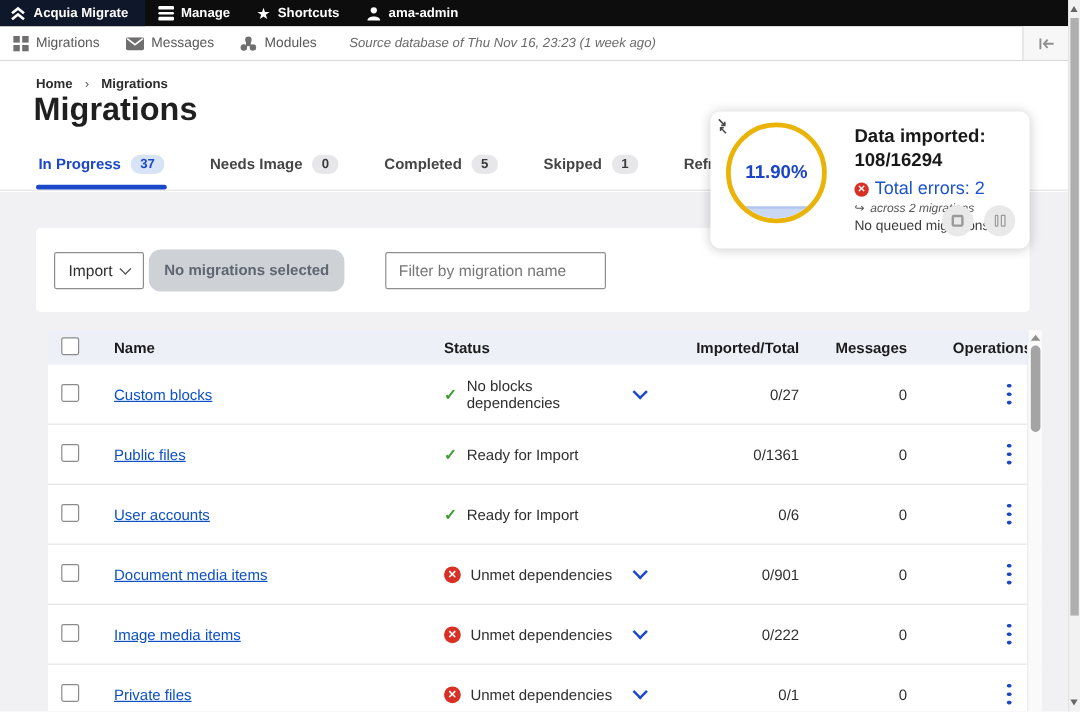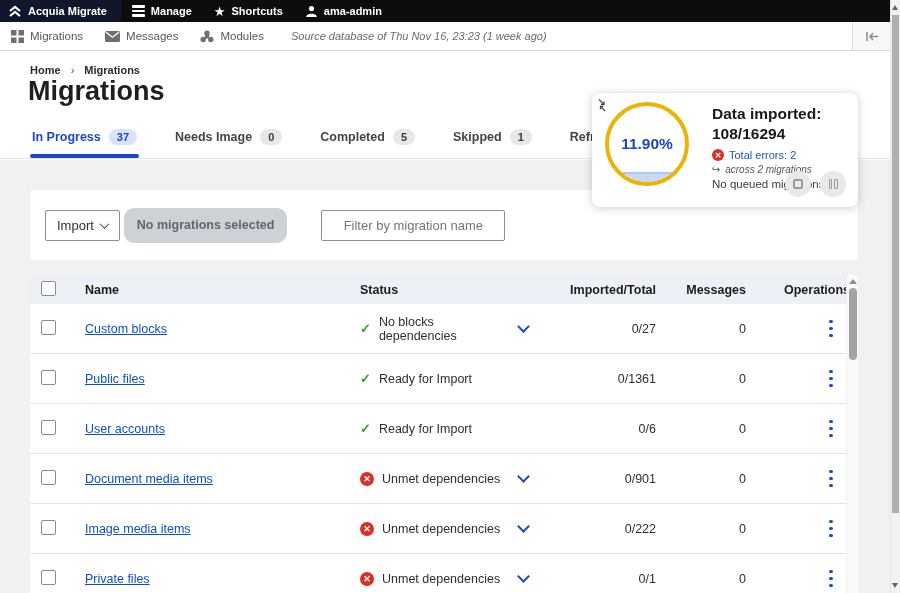--- a/index.html
+++ b/index.html
@@ -37,25 +37,25 @@
   .tab.active::after { content:""; position:absolute; left:0; right:0; bottom:0; height:4px; border-radius:2px; background:#1b48c8; }
 
   
   #content { position:absolute; left:0; top:160px; width:890px; height:433px; background:#f1f1f3; }
 
   
   #filter-card { position:absolute; left:30px; top:30px; width:828px; height:70px; background:#fff; border-radius:4px; display:flex; align-items:center; padding-left:15px; }
   .btn-import { height:31px; padding:0 11px; background:#fff; border:1px solid #8d8d8d; border-radius:2px; font-size:13px; color:#2f2f2f; display:flex; align-items:center; gap:7px; cursor:pointer; font-family:inherit; }
   .dd-chevron { width:7px; height:7px; border-right:1.5px solid #4a4a4a; border-bottom:1.5px solid #4a4a4a; transform:rotate(45deg) translate(-1px,-1px); }
   .btn-selected { height:35px; margin-left:4px; padding:0 13px; background:#ced1d6; border:none; border-radius:10px; font-size:12.5px; font-weight:bold; color:#5f6671; font-family:inherit; }
-  .filter-input { height:31px; margin-left:34px; width:184px; border:1px solid #8f8f8f; border-radius:2px; padding:0 10px; font-size:13px; color:#333; font-family:inherit;text-align:center; }
+  .filter-input { height:31px; margin-left:34px; width:184px; border:1px solid #8f8f8f; border-radius:2px; padding:0 10px; font-size:13px; color:#333; font-family:inherit; }
   .filter-input::placeholder { color:#767676; }
 
   
-  #table { position:absolute; left:30px; top:115px; width:828px; height:318px; background:#fff; overflow:hidden; }
+  #table { position:absolute; left:40px; top:115px; width:828px; height:318px; background:#fff; overflow:hidden; }
   .thead { display:flex; align-items:center; height:29px; background:#edf0f7; font-size:12.5px; font-weight:bold; color:#1c1c1c; }
   .m-row { display:flex; align-items:center; height:50px; border-bottom:1px solid #e4e4e4; font-size:12.5px; color:#2e2e2e; }
   .c-check { width:45px; padding-left:11px; }
   .c-name { width:285px; padding-left:10px; }
   .c-status { width:186px; display:flex; align-items:center; gap:8px; }
   .c-imported { width:120px; text-align:right; padding-right:10px; }
   .c-messages { width:90px; text-align:right; padding-right:10px; }
   .c-ops { flex:1; display:flex; justify-content:flex-end; padding-right:8px; }
   .c-ops.head-label { display:block; text-align:right; padding-right:8px; }
   .row-check { appearance:none; -webkit-appearance:none; width:15px; height:15px; border:1px solid #8b8b8b; border-radius:2px; background:#fff; cursor:pointer; }
@@ -73,21 +73,21 @@
   #table-scrollbar .sb-thumb { position:absolute; top:13px; left:2px; width:8px; height:72px; background:#a4a4a4; border-radius:4px; }
 
   
   #progress-card { position:absolute; left:592px; top:93px; width:266px; height:114px; background:#fff; border-radius:8px; box-shadow:0 1px 10px rgba(0,0,0,0.20); z-index:20; }
   .resize-icon { position:absolute; left:5px; top:5px; }
   .ring { position:absolute; left:13px; top:9px; width:84px; height:84px; border:4px solid #eab308; border-radius:50%; background:#fff; overflow:hidden; }
   .water { position:absolute; left:0; right:0; bottom:0; height:10px; background:#c9d8f4; border-top:2px solid #b3c6ee; }
   .pct { position:absolute; inset:0; display:flex; align-items:center; justify-content:center; font-weight:bold; font-size:15.5px; color:#1b44c8; }
   .pc-info { position:absolute; left:120px; top:11px; width:142px; }
   .pc-title { font-size:15.5px; font-weight:bold; color:#191919; line-height:1.3; }
-  .pc-errors { display:flex; align-items:center; gap:5px; margin-top:5px; font-size:11px; color:#1b53c9; cursor:pointer; }
+  .pc-errors { display:flex; align-items:center; gap:5px; margin-top:5px; font-size:15px; color:#1b53c9; cursor:pointer; }
   .pc-errors .error-icon { width:12px; height:12px; min-width:12px; font-size:8px; }
   .pc-across { margin-top:3px; font-size:10px; font-style:italic; color:#555; }
   .pc-across .hook { font-family:"DejaVu Sans", sans-serif; font-style:normal; margin-right:2px; }
   .pc-queued { margin-top:3px; font-size:11.5px; color:#3c3c3c; }
   .pc-btns { position:absolute; right:12px; bottom:10px; display:flex; gap:9px; }
   .round-btn { width:26px; height:26px; border-radius:50%; background:#e9e9e9; border:none; display:flex; align-items:center; justify-content:center; cursor:pointer; }
   .stop-icon { width:10px; height:10px; border:2px solid #9a9a9a; border-radius:2px; }
   .pause-icon { display:flex; gap:2px; }
   .pause-icon i { width:3.5px; height:10px; border:1.2px solid #9a9a9a; border-radius:1px; }
 

